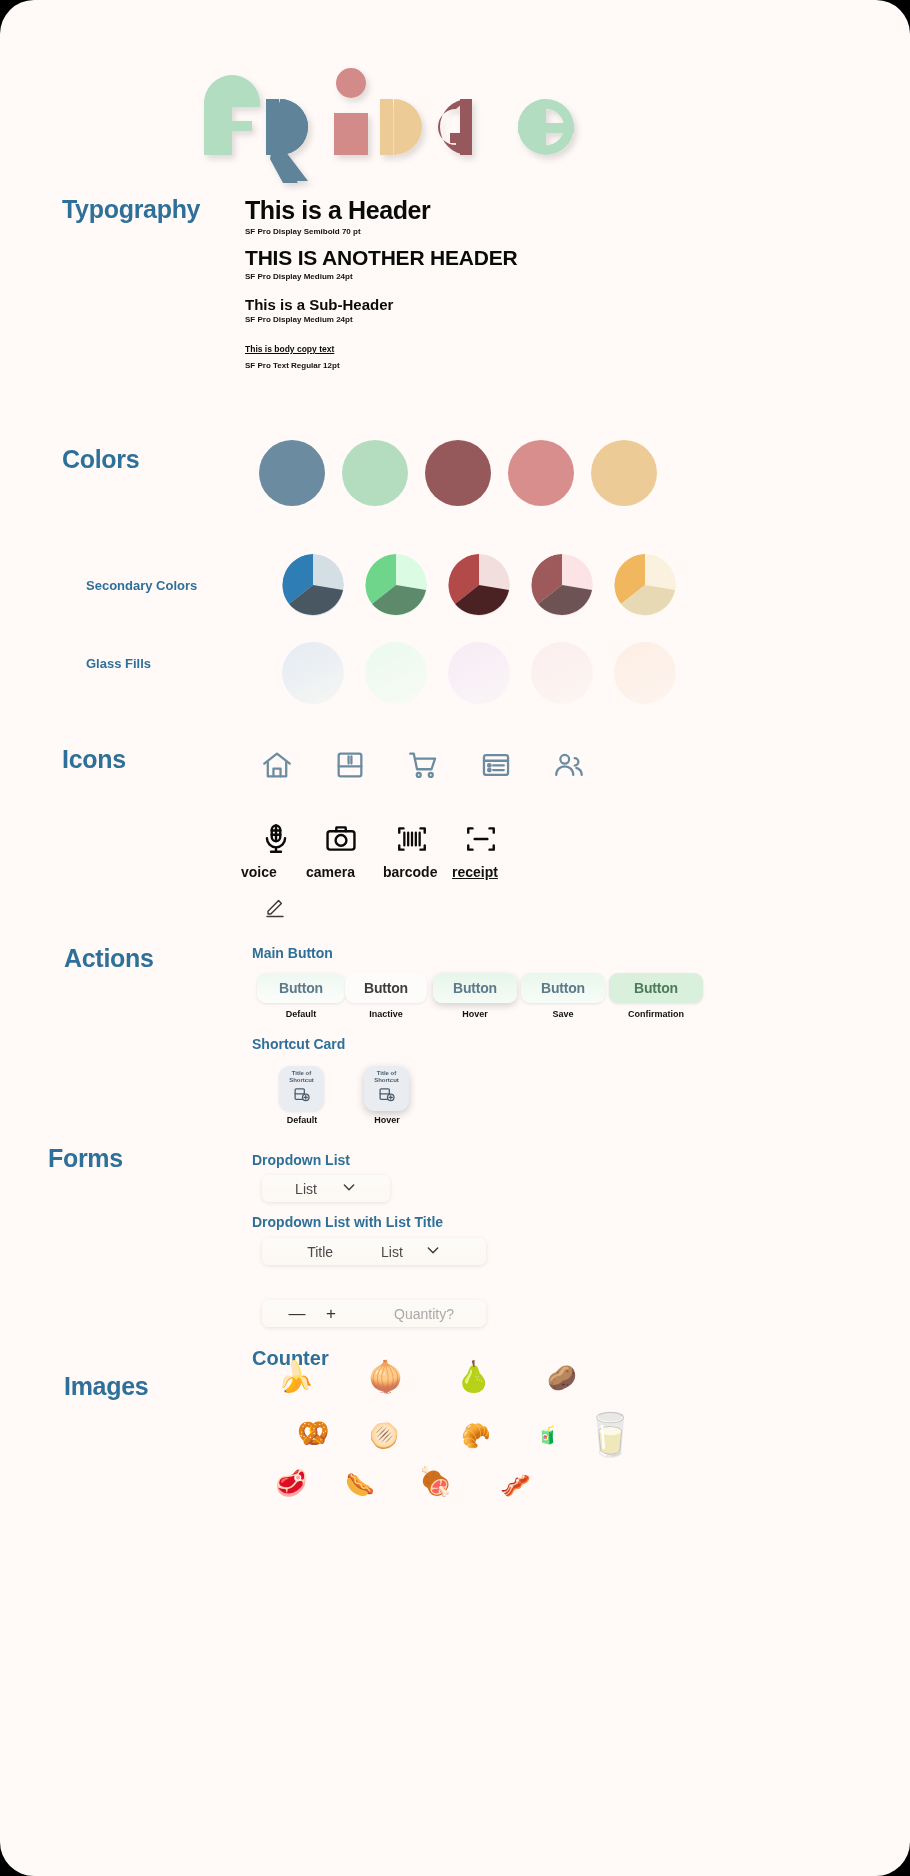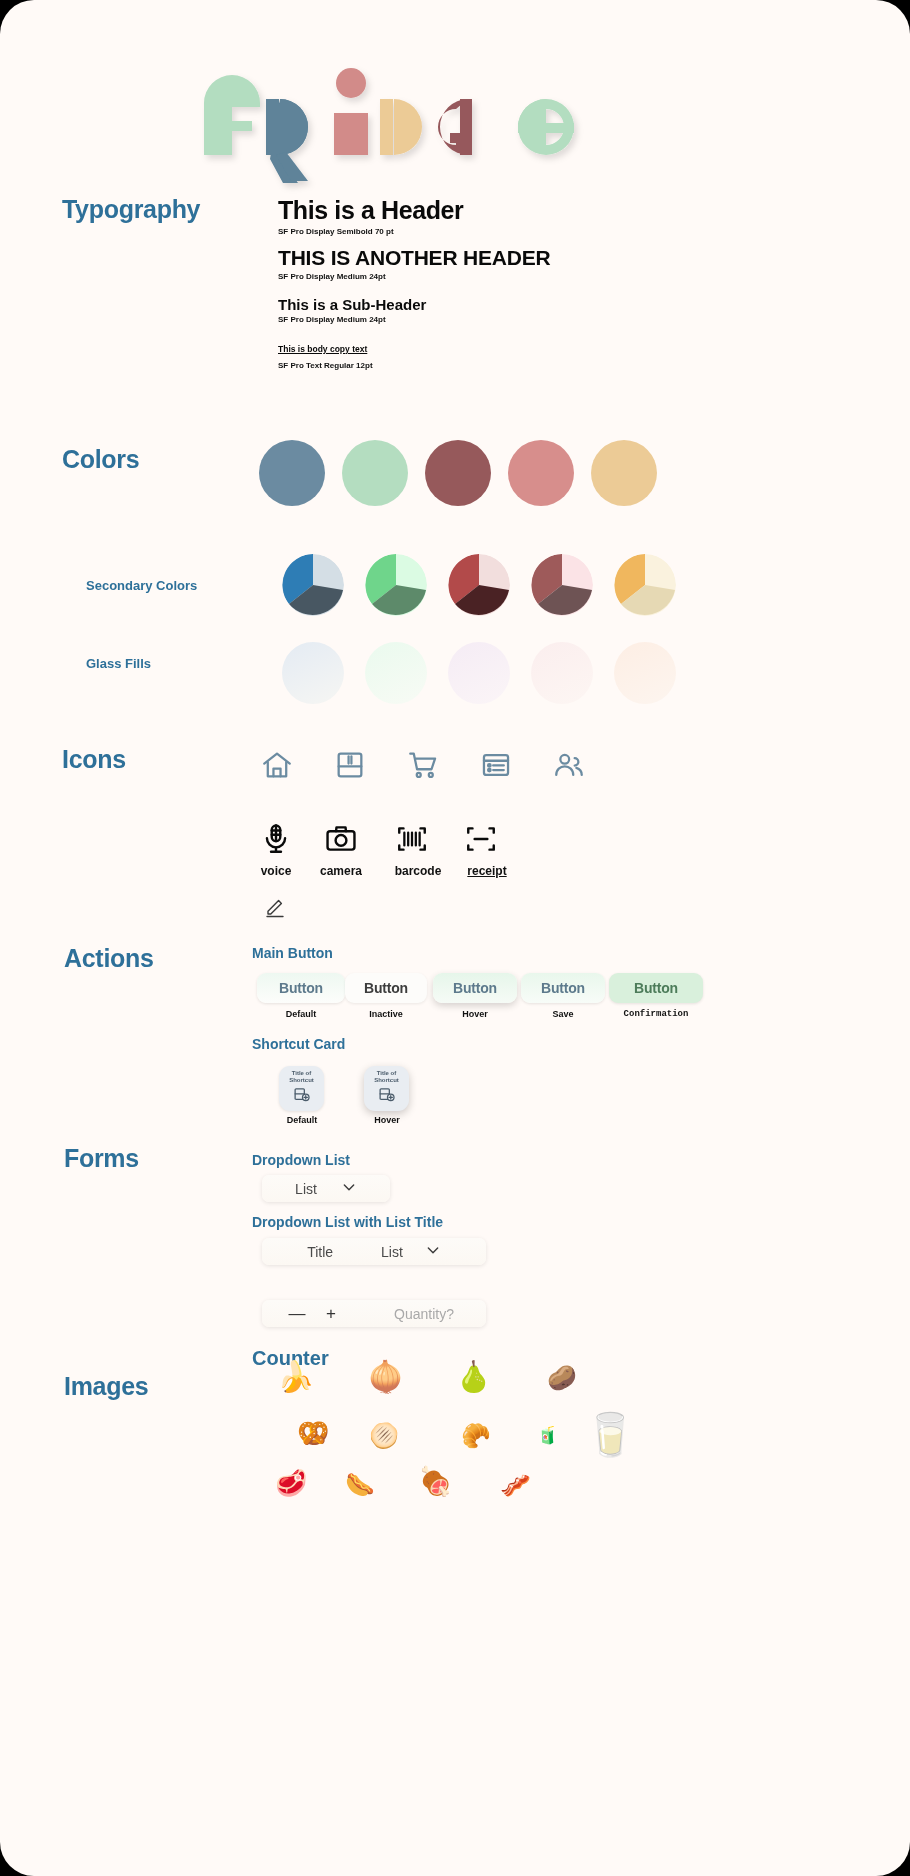--- a/index.html
+++ b/index.html
@@ -36,21 +36,21 @@
     letter-spacing: -0.3px;
   }
   .sub-label {
     position: absolute;
     font-size: 13px;
     font-weight: bold;
     color: #2e7099;
   }
 
   
-  .typo { position: absolute; left: 278px; }
+  .typo { position: absolute; left: 245px; }
   .t-h1 { font-size: 25px; font-weight: 700; color: #0a0a0a; letter-spacing: -0.4px; }
   .t-h2 { font-size: 21px; font-weight: 700; color: #0a0a0a; letter-spacing: -0.2px; }
   .t-h3 { font-size: 15px; font-weight: 600; color: #0a0a0a; }
   .t-body { font-size: 8.5px; font-weight: 600; color: #0a0a0a; text-decoration: underline; }
   .t-cap { font-size: 8px; font-weight: 600; color: #111; margin-top: 2px; }
 
   
   .swatch {
     position: absolute;
     width: 66px; height: 66px;
@@ -67,24 +67,23 @@
     position: absolute;
     width: 62px; height: 62px;
     border-radius: 50%;
   }
 
   
   .icon-cell { position: absolute; }
   .icon-cell svg { display: block; }
   .icon-label {
     position: absolute;
-    font-size: 12px;
+    font-size: 14px;
     font-weight: 700;
     color: #111;
-    text-align: center;
     width: 70px;
   }
 
   
   .btn {
     position: absolute;
     height: 30px;
     border-radius: 9px;
     display: flex; align-items: center; justify-content: center;
     font-size: 14px;
@@ -369,21 +368,21 @@
   <div class="btn btn-default" style="left:257px; top:973px; width:88px;">Button</div>
   <div class="btn btn-inactive" style="left:345px; top:973px; width:82px;">Button</div>
   <div class="btn btn-hover" style="left:433px; top:973px; width:84px;">Button</div>
   <div class="btn btn-save" style="left:521px; top:973px; width:84px;">Button</div>
   <div class="btn btn-confirm" style="left:609px; top:973px; width:94px;">Button</div>
 
   <div class="btn-state" style="left:257px; top:1009px; width:88px;">Default</div>
   <div class="btn-state" style="left:345px; top:1009px; width:82px;">Inactive</div>
   <div class="btn-state" style="left:433px; top:1009px; width:84px;">Hover</div>
   <div class="btn-state" style="left:521px; top:1009px; width:84px;">Save</div>
-  <div class="btn-state" style="left:609px; top:1009px; width:94px;font-family:Liberation Mono, monospace;">Confirmation</div>
+  <div class="btn-state" style="left:609px; top:1009px; width:94px;">Confirmation</div>
 
   <div class="sub-label" style="left:252px; top:1036px; font-size:14px;">Shortcut Card</div>
 
   <div class="scard" style="left:279px; top:1066px;">
     <div class="sc-title">Title of Shortcut</div>
     <span class="sc-icon">
       <svg width="17" height="17" viewBox="0 0 24 24" fill="none" stroke="#4b5c6b" stroke-width="1.8" stroke-linecap="round" stroke-linejoin="round">
         <rect x="3" y="4" width="13" height="15" rx="1.4"></rect>
           <path d="M3 11 L16 11"></path>
         <circle cx="18" cy="16" r="4.6" fill="#e9edf2"></circle>
@@ -401,21 +400,21 @@
         <circle cx="18" cy="16" r="4.6" fill="#e9edf2"></circle>
           <path d="M18 13.6 L18 18.4"></path>
           <path d="M15.6 16 L20.4 16"></path>
       </svg>
     </span>
   </div>
 
   <div class="btn-state" style="left:267px; top:1115px; width:70px;">Default</div>
   <div class="btn-state" style="left:352px; top:1115px; width:70px;">Hover</div>
 
-  <div class="sec-title" style="left:64px; top:1144px;text-align:center;">Forms</div>
+  <div class="sec-title" style="left:48px; top:1144px;text-align:center;">Forms</div>
 
   <div class="sub-label" style="left:252px; top:1152px; font-size:14px;">Dropdown List</div>
 
   <div class="field" style="left:262px; top:1175px; width:128px; justify-content:center; gap:24px;">
     <span class="val">List</span>
     <span class="chev">
       <svg width="16" height="16" viewBox="0 0 24 24" fill="none" stroke="#3a3a3a" stroke-width="2.1" stroke-linecap="round" stroke-linejoin="round">
           <path d="M5 9 L12 16 L19 9"></path>
         </svg>
     </span>

